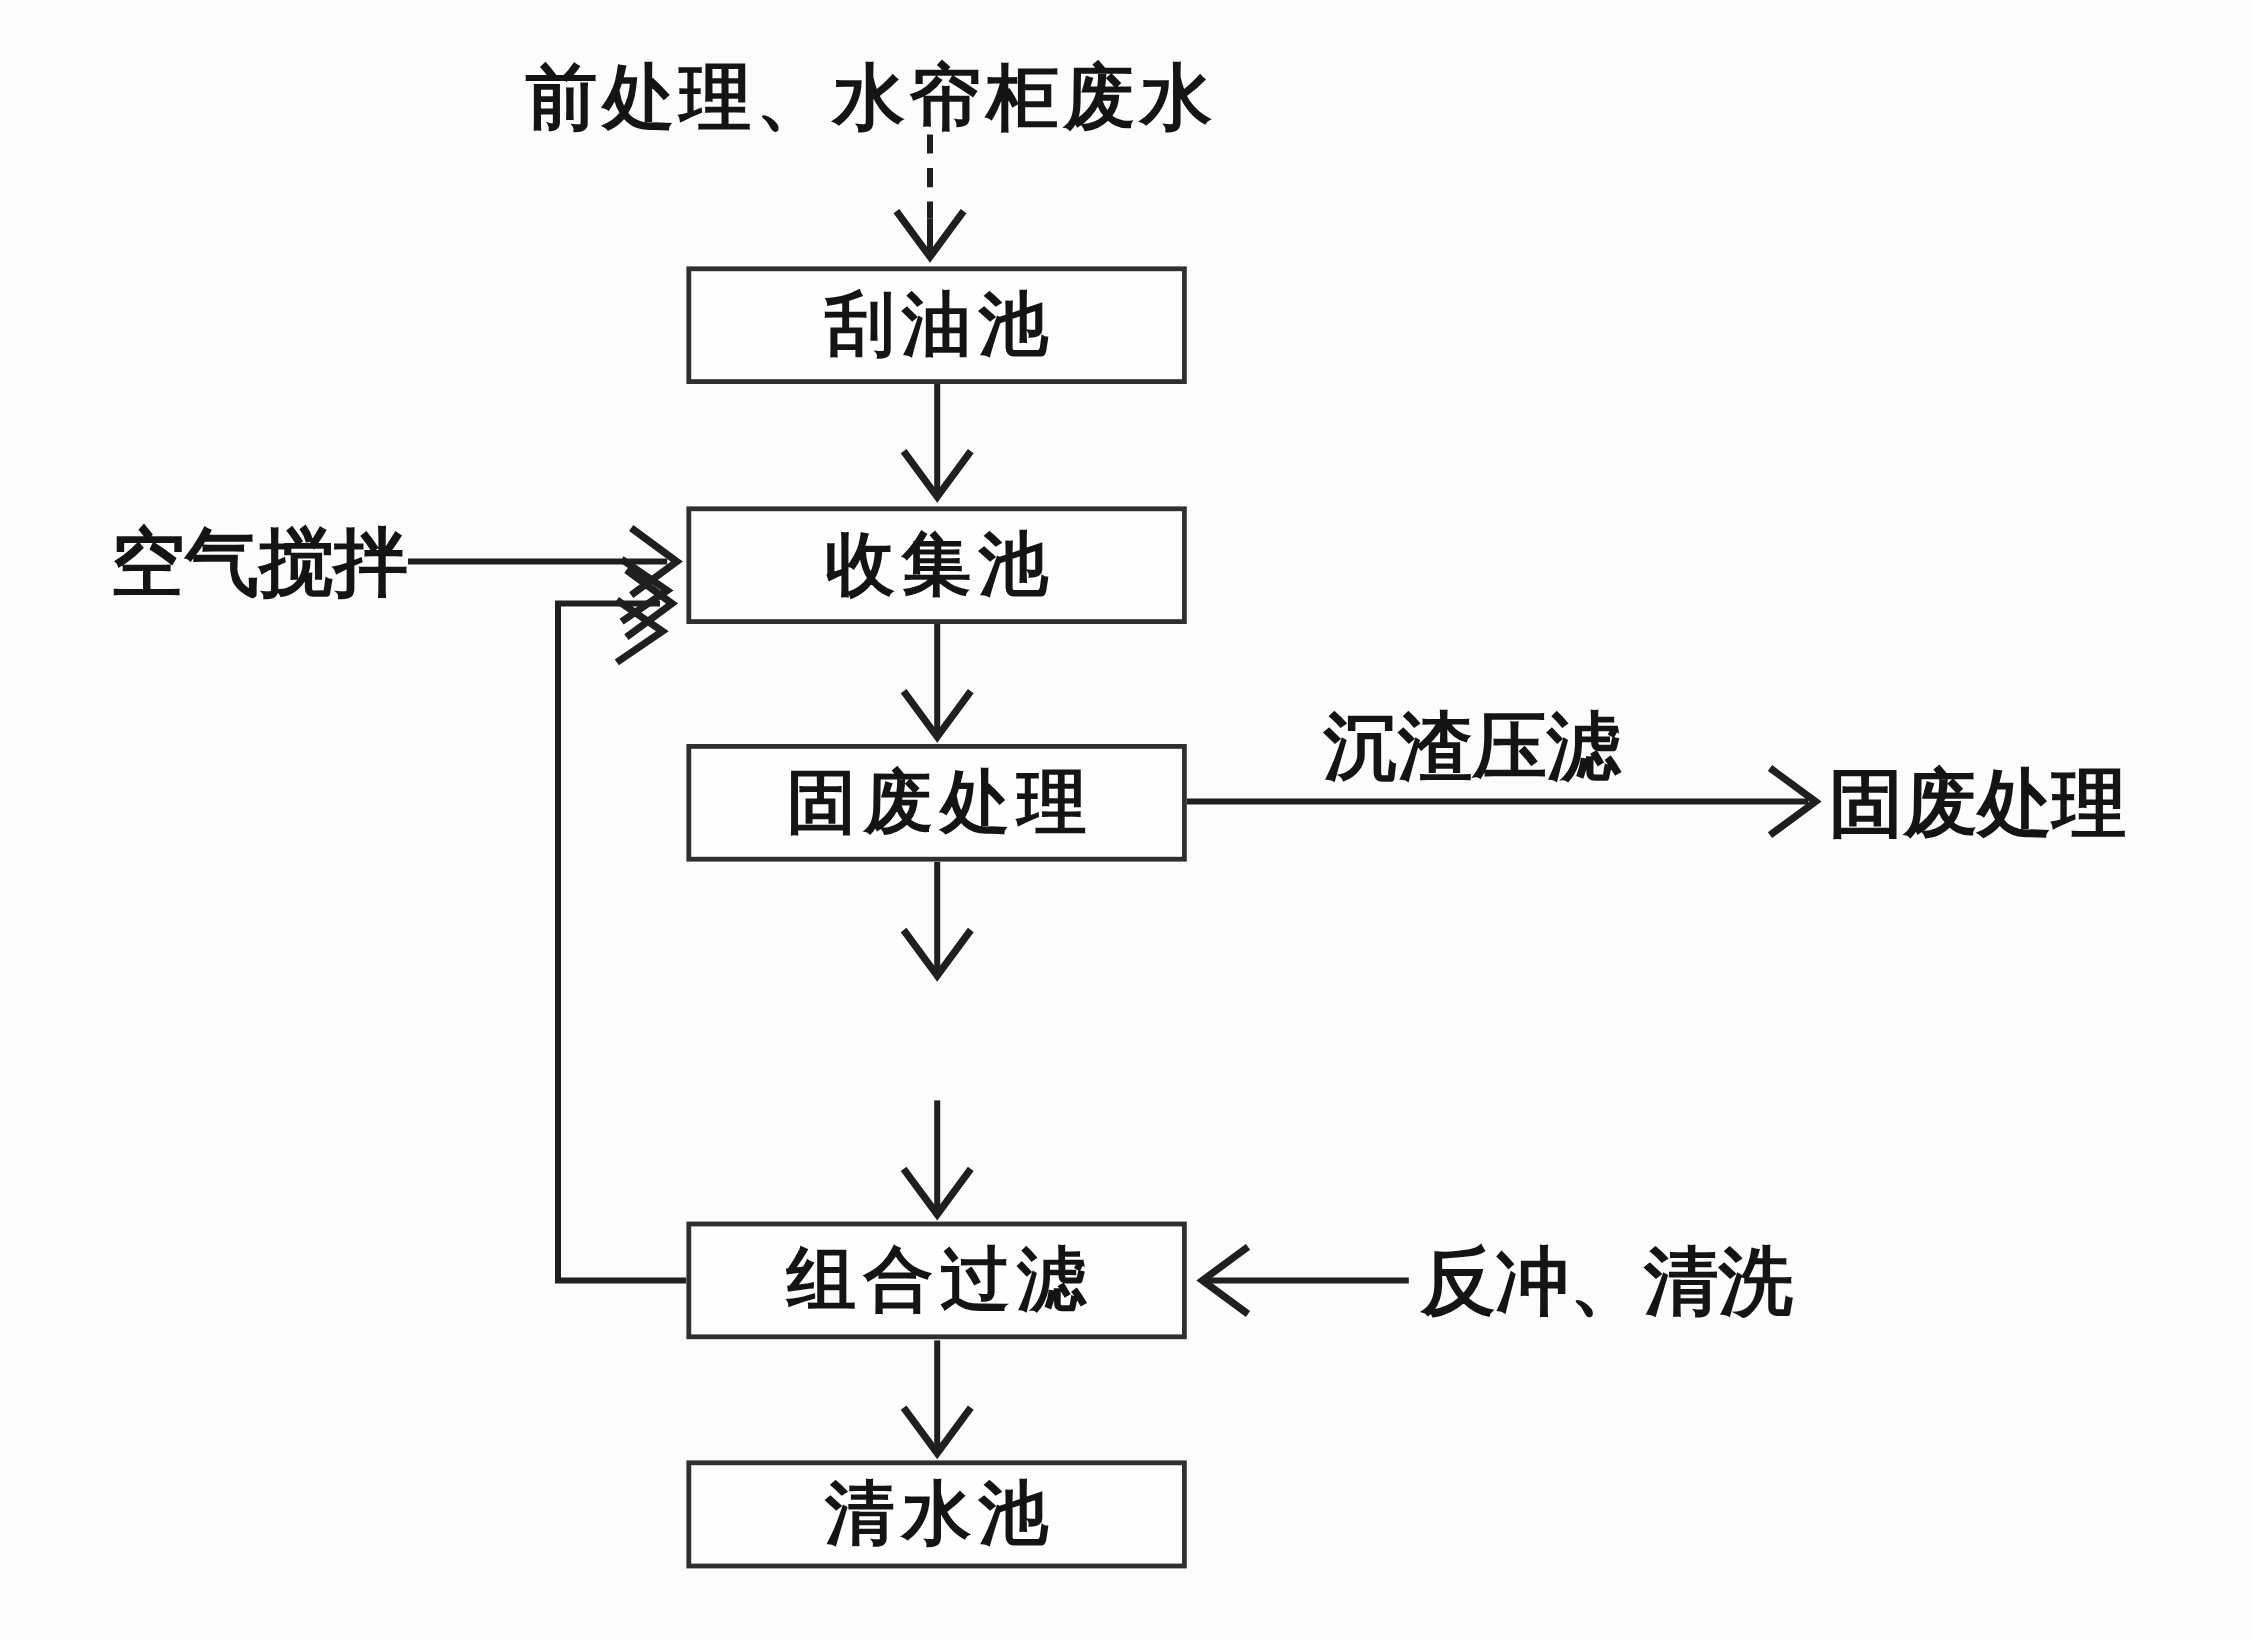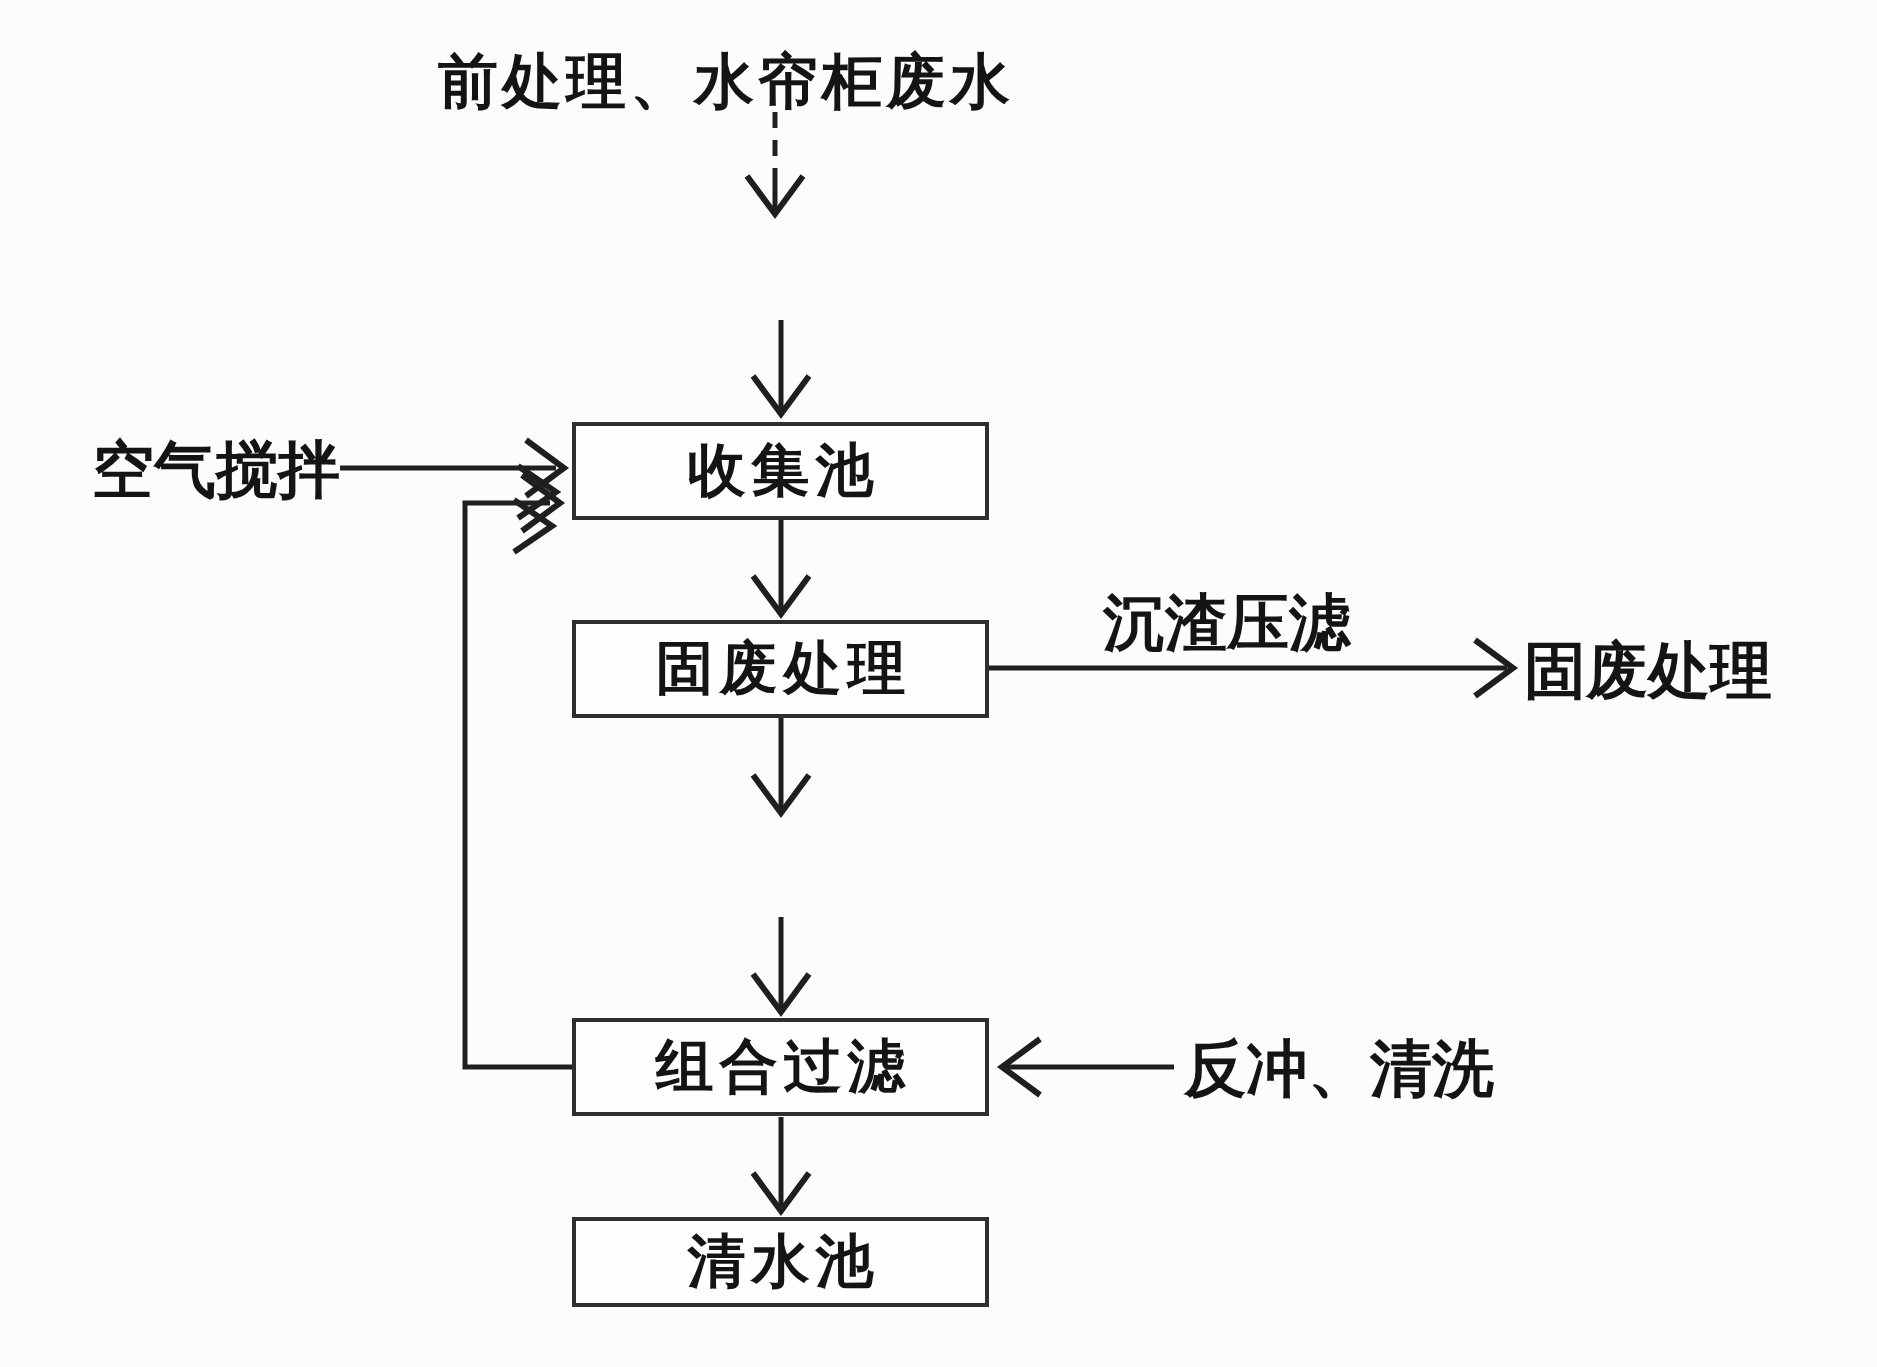--- a/index.html
+++ b/index.html
@@ -81,20 +81,23 @@
       <polyline class="head" points="1475,640 1513,668 1475,696"></polyline>
     </g>
     <g>
       <line class="wire" x1="1006" y1="1067" x2="1174" y2="1067"></line>
       <polyline class="head" points="1040,1039 1002,1067 1040,1095"></polyline>
     </g>
   </svg>
 
   <div class="label top">前处理、水帘柜废水</div>
 
+  <div class="node" style="top:222px">
+    <span>刮油池</span>
+  </div>
   <div class="node" style="top:422px">
     <span>收集池</span>
   </div>
   <div class="node" style="top:620px">
     <span>固废处理</span>
   </div>
   <div class="node" style="top:1018px">
     <span>组合过滤</span>
   </div>
   <div class="node" style="top:1217px;height:90px">

